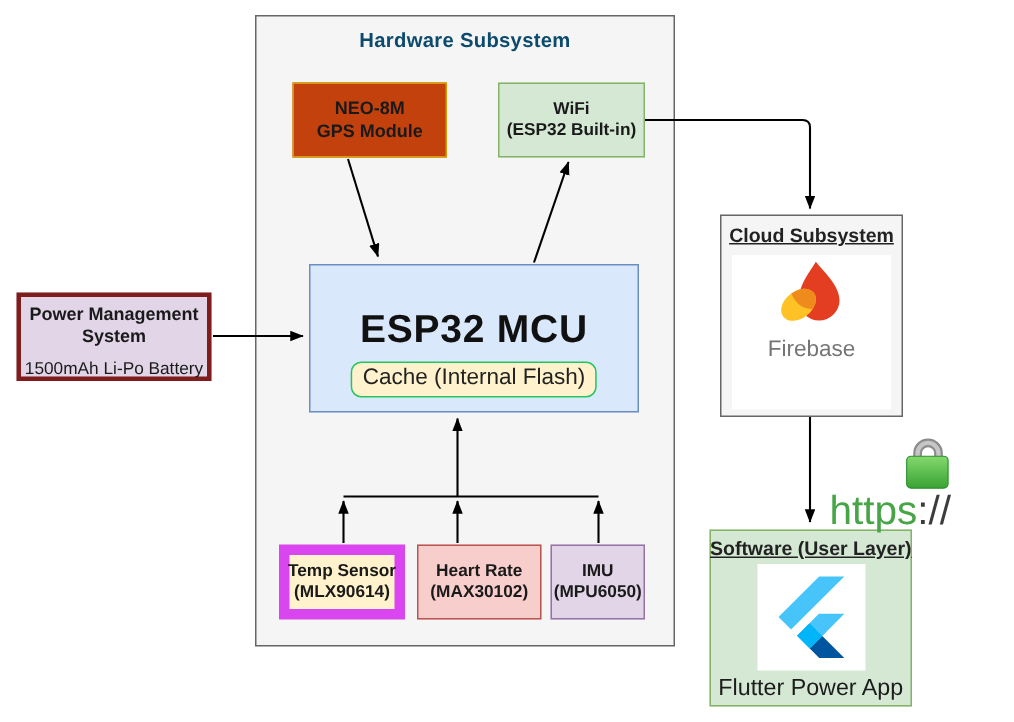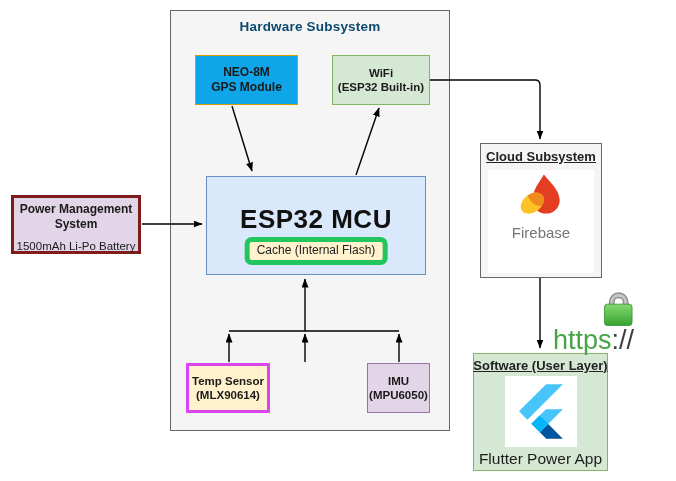--- a/index.html
+++ b/index.html
@@ -24,36 +24,36 @@
   svg.wires{position:absolute;left:0;top:0;width:676px;height:481px;z-index:2;pointer-events:none;}
 
   
   .node{
     position:absolute;z-index:3;display:flex;flex-direction:column;
     align-items:center;justify-content:center;text-align:center;
     font-weight:bold;line-height:1.25;
   }
   .node .l{white-space:nowrap;}
 
-  .gps{left:195px;top:55px;width:103px;height:50px;background:#0ea5e9;border:1px solid #d79b00;font-size:12px;}
+  .gps{left:195px;top:55px;width:103px;height:50px;background:#c2410c;border:1px solid #d79b00;font-size:12px;}
   .wifi{left:332px;top:55px;width:98px;height:50px;background:#d5e8d4;border:1px solid #82b366;font-size:11.5px;}
 
   .esp32{left:206px;top:176px;width:220px;height:99px;background:#dae8fc;border:1px solid #6c8ebf;justify-content:flex-start;}
   .esp32 .big{margin-top:26px;font-size:26px;font-weight:bold;color:#111;letter-spacing:.5px;}
   .cache{
     position:absolute;left:50%;transform:translateX(-50%);bottom:9px;
-    background:#fff2cc;border:5px solid #22c55e;border-radius:7px;
-    font-size:12px;font-weight:normal;padding:1px 7px 2px;white-space:nowrap;color:#222;
+    background:#fff2cc;border:1px solid #22c55e;border-radius:7px;
+    font-size:15px;font-weight:normal;padding:1px 7px 2px;white-space:nowrap;color:#222;
   }
 
   .power{left:11px;top:195px;width:130px;height:59px;background:#e1d5e7;border:3px solid #7f1d1d;justify-content:flex-start;font-size:12px;}
   .power .t{margin-top:4px;}
   .power .sub{margin-top:7px;font-weight:normal;font-size:11.5px;white-space:nowrap;}
 
-  .temp{left:186px;top:363px;width:84px;height:50px;background:#fff2cc;border:3px solid #d946ef;font-size:11.5px;}
+  .temp{left:186px;top:363px;width:84px;height:50px;background:#fff2cc;border:7px solid #d946ef;font-size:11.5px;}
   .heart{left:278px;top:363px;width:83px;height:50px;background:#f8cecc;border:1px solid #b85450;font-size:11.5px;}
   .imu{left:367px;top:363px;width:63px;height:50px;background:#e1d5e7;border:1px solid #9673a6;font-size:11.5px;}
 
   
   .cloud{
     position:absolute;left:480px;top:143px;width:122px;height:135px;
     background:#f5f5f5;border:1px solid #666;z-index:3;
   }
   .cloud-title{
     margin-top:5px;text-align:center;font-size:13px;font-weight:bold;
@@ -145,20 +145,24 @@
 
   <div class="node power">
     <div class="l t">Power Management</div>
     <div class="l">System</div>
     <div class="sub">1500mAh Li-Po Battery</div>
   </div>
 
   <div class="node temp">
     <div class="l">Temp Sensor</div>
     <div class="l">(MLX90614)</div>
+  </div>
+  <div class="node heart">
+    <div class="l">Heart Rate</div>
+    <div class="l">(MAX30102)</div>
   </div>
   <div class="node imu">
     <div class="l">IMU</div>
     <div class="l">(MPU6050)</div>
   </div>
 
   <div class="cloud">
     <div class="cloud-title">Cloud Subsystem</div>
     <div class="cloud-card">
       <svg class="flame" width="46" height="52" viewBox="0 0 64 60">

